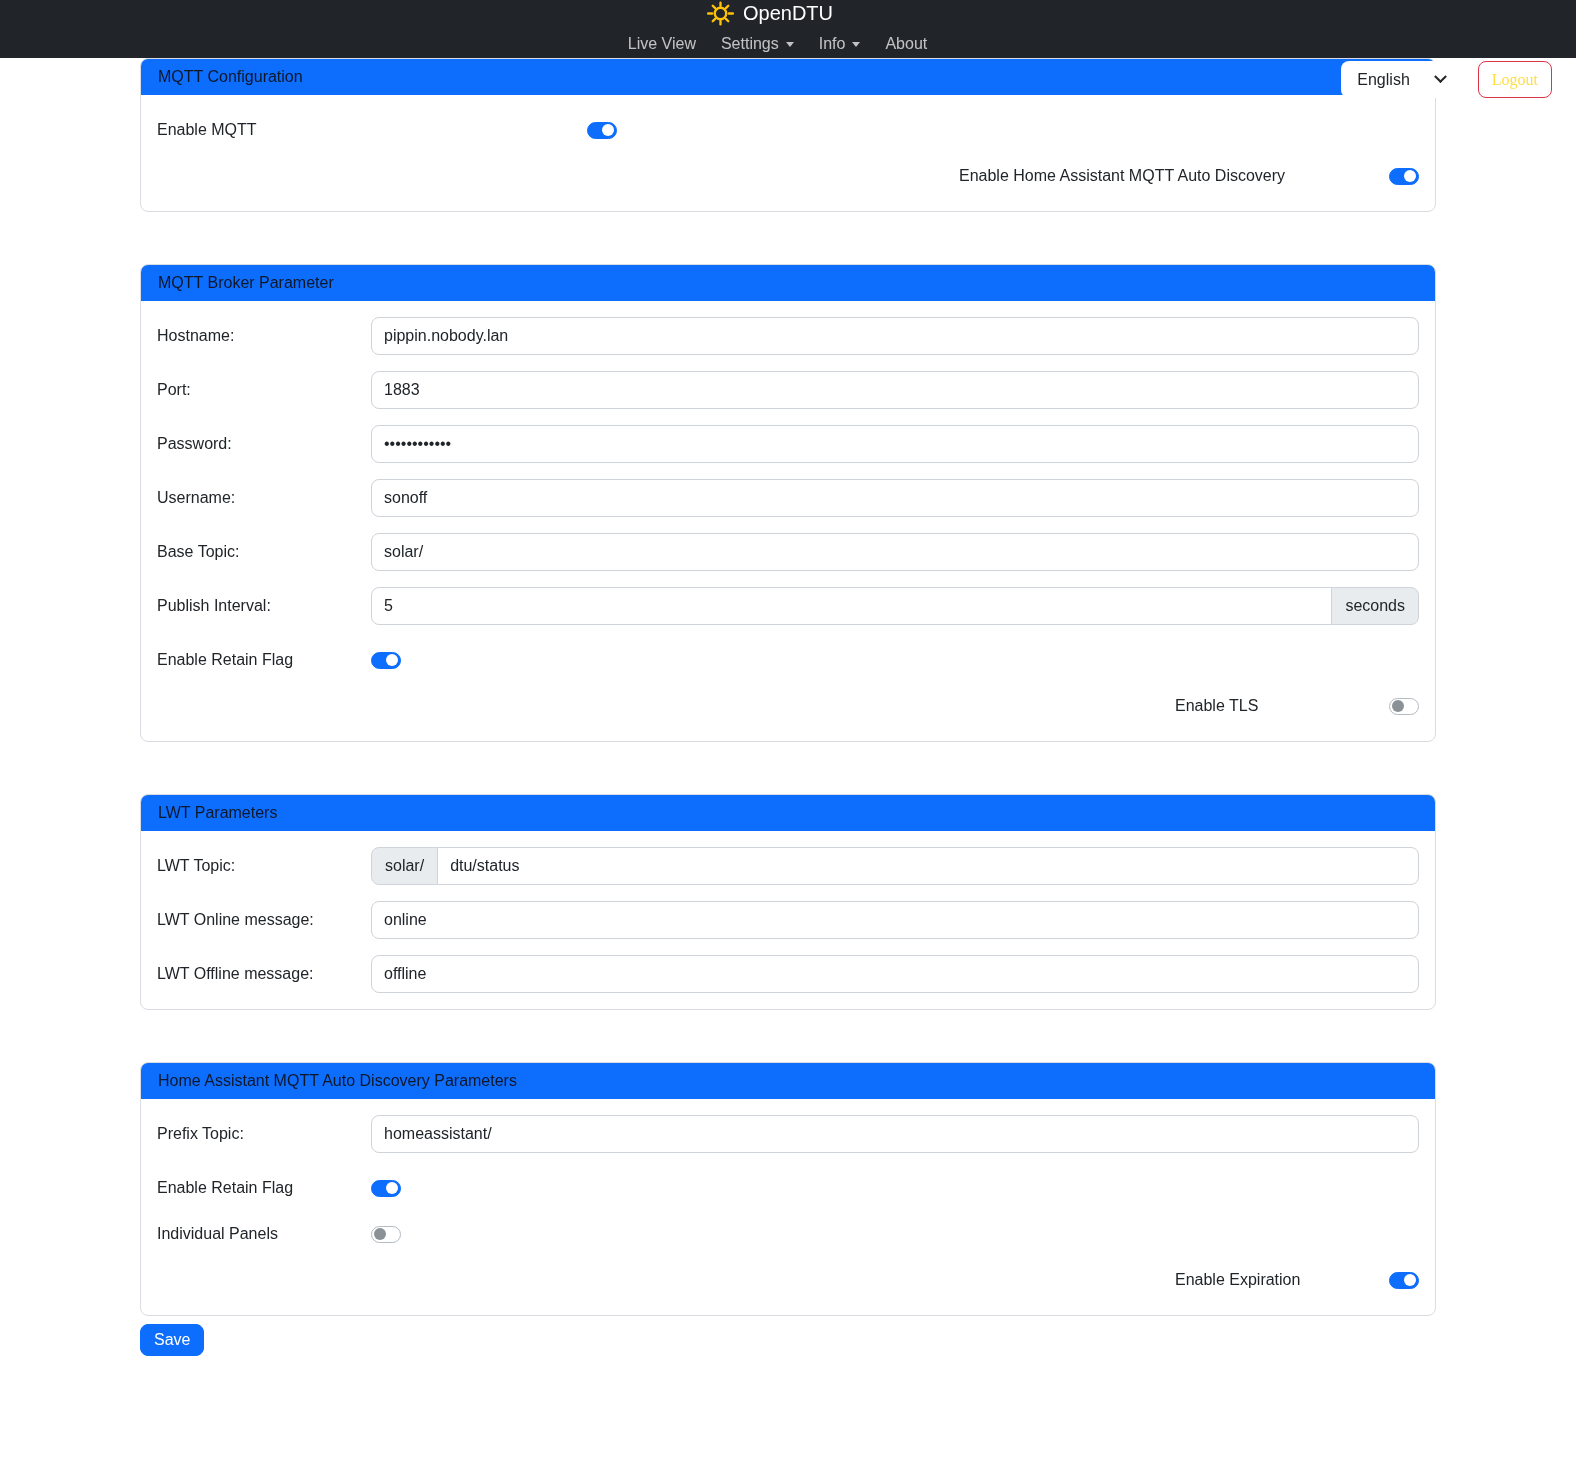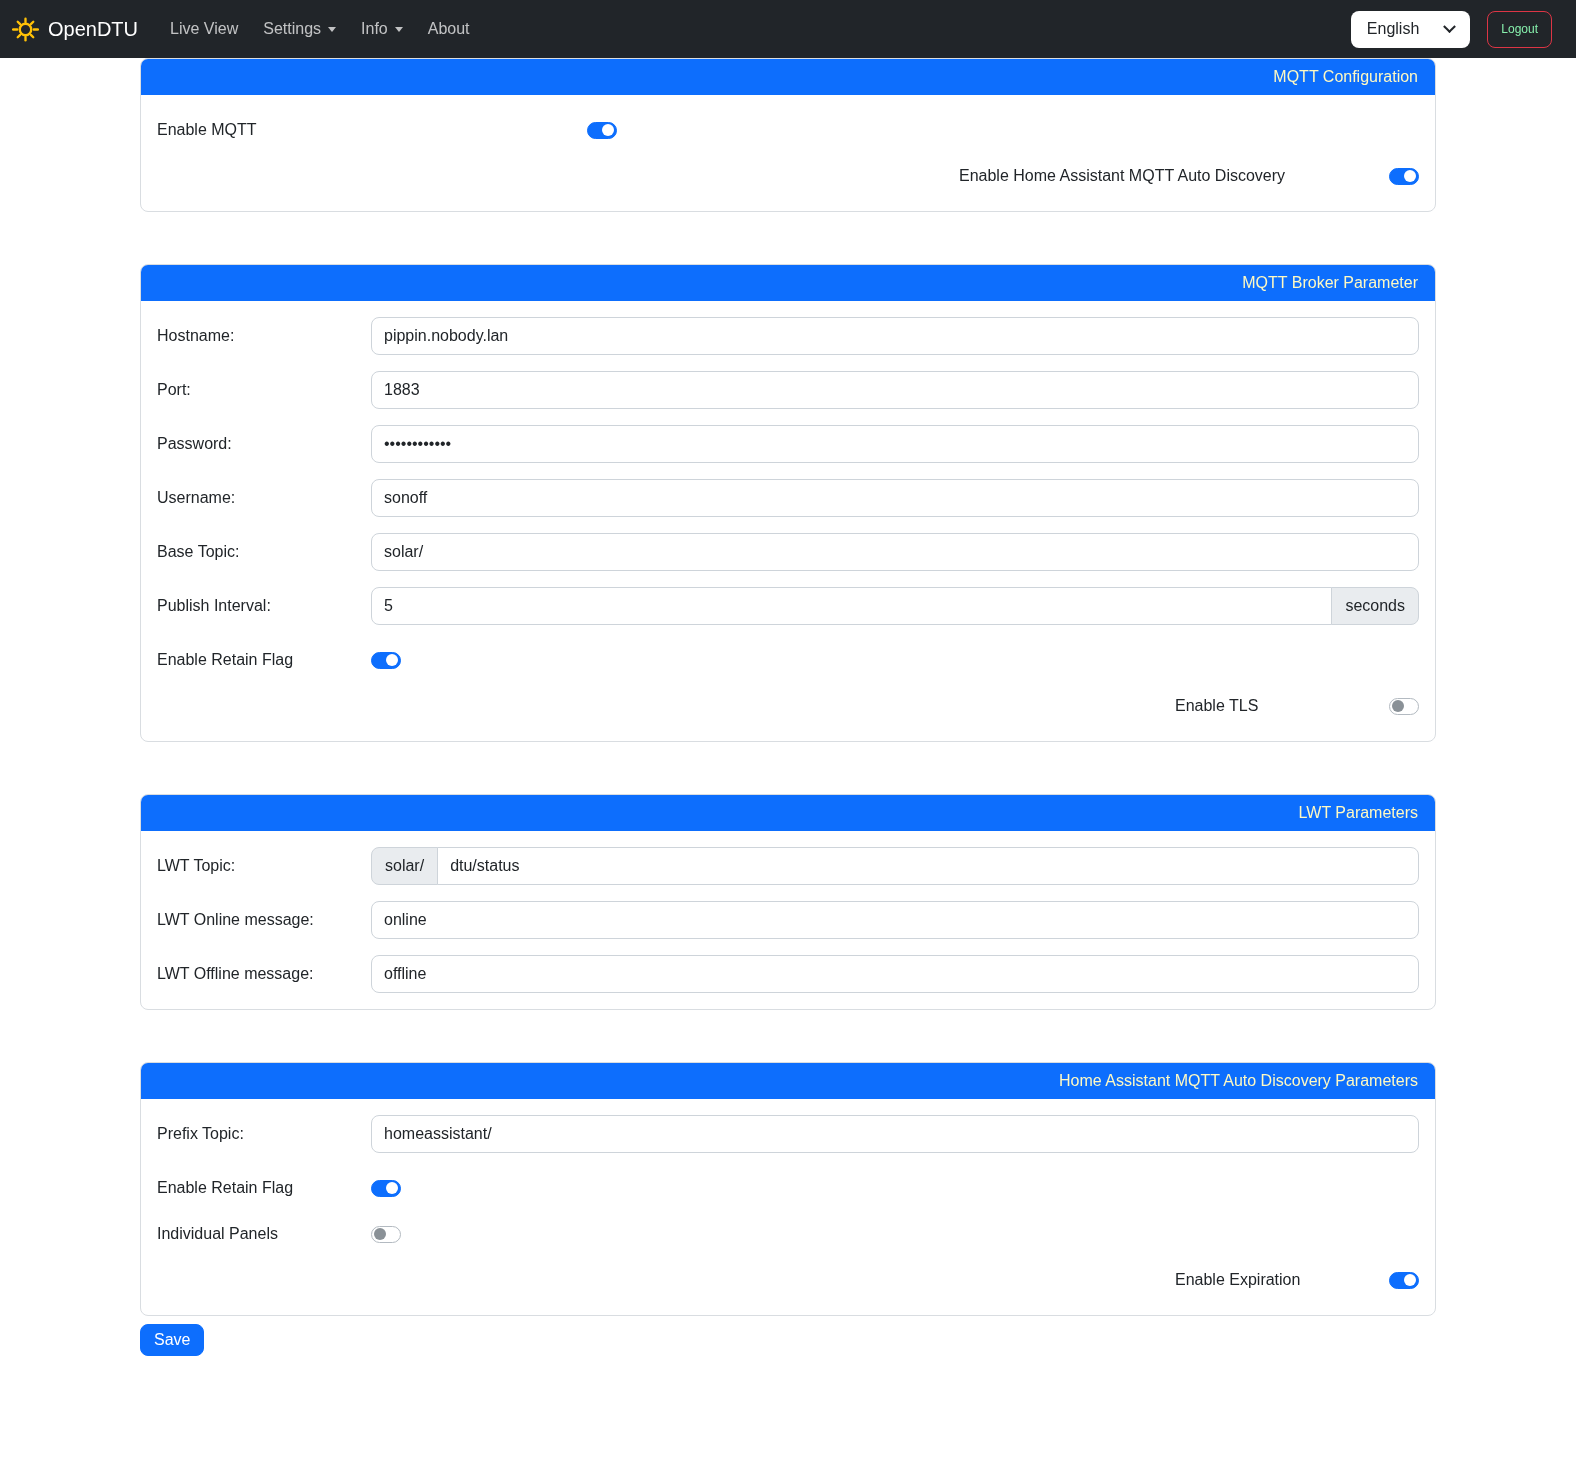--- a/index.html
+++ b/index.html
@@ -1,45 +1,45 @@
 <!DOCTYPE html>
 <html><head>
 <meta charset="utf-8">
 <style>
   * { box-sizing: border-box; margin: 0; padding: 0; }
   html, body { width: 1576px; background: #fff; color: #212529;
     font-family: "Liberation Sans", "DejaVu Sans", sans-serif; font-size: 16px; }
 
   
   .navbar { height: 58px; background: #212529; display: flex; align-items: center;
-    padding: 0 24px 0 12px; }
+    padding: 0 24px 0 12px; flex-direction: column; }
   .brand { display: flex; align-items: center; gap: 9px; color: #fff;
     font-size: 20px; margin-right: 24px; cursor: pointer; }
   .nav-links { display: flex; list-style: none; align-items: center; }
   .nav-link { color: rgba(255,255,255,.72); padding: 8px 8px; margin-right: 9px;
     cursor: pointer; display: flex; align-items: center; gap: 7px; }
   .caret { width: 0; height: 0; border-left: 4.5px solid transparent;
     border-right: 4.5px solid transparent; border-top: 5px solid rgba(255,255,255,.72); }
   .nav-right { margin-left: auto; display: flex; align-items: flex-start; gap: 17px; }
   .lang-select { background: #fff; border-radius: 8px; height: 37px; display: flex;
     align-items: center; padding: 0 16px; gap: 26px; cursor: pointer; color: #212529; }
   .chev { width: 9px; height: 9px; border-right: 2px solid #212529;
     border-bottom: 2px solid #212529; transform: rotate(45deg) translate(-2px,-2px); }
-  .logout-btn { background: transparent; border: 1px solid #dc3545; color: #86efac;
-    border-radius: 8px; height: 37px; padding: 0 13px; font-size: 12px; cursor: pointer;
-    font-family: Liberation Sans, sans-serif; }
+  .logout-btn { background: transparent; border: 1px solid #dc3545; color: #fde047;
+    border-radius: 8px; height: 37px; padding: 0 13px; font-size: 16px; cursor: pointer;
+    font-family: Liberation Serif, serif; }
 
   
   .container { margin: 0 140px; }
   h1 { font-size: 40px; font-weight: 600; margin: 20px 0 10px; letter-spacing: .2px; }
 
   .card { border: 1px solid #d9dde1; border-radius: 8px; margin-bottom: 52px;
     background: #fff; }
-  .card-header { background: #0d6efd; color: #fef9c3; padding: 9px 17px;
-    border-radius: 7px 7px 0 0; text-align: right; }
+  .card-header { background: #0d6efd; color: #0f172a; padding: 9px 17px;
+    border-radius: 7px 7px 0 0; }
   .card-body { padding: 16px; }
 
   .frow { display: flex; align-items: center; margin-bottom: 16px; }
   .srow { display: flex; align-items: center; min-height: 38px; margin-bottom: 8px; }
   .srow:last-child, .frow:last-child { margin-bottom: 0; justify-content: flex-end; }
   .lbl-wide { width: 430px; flex: 0 0 430px; }
   .lbl { width: 214px; flex: 0 0 214px; }
 
   .fc { flex: 1 1 auto; height: 38px; border: 1px solid #ced4da; border-radius: 8px;
     padding: 6px 12px; font-size: 16px; font-family: inherit; color: #212529;

